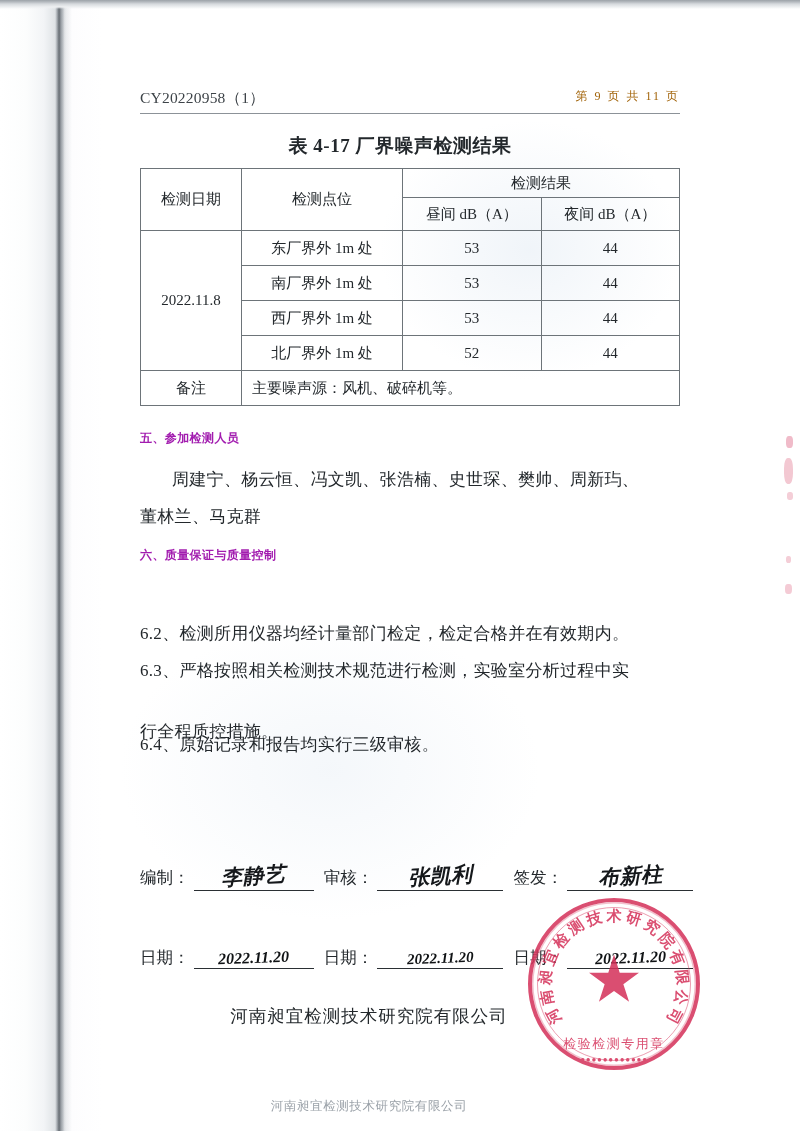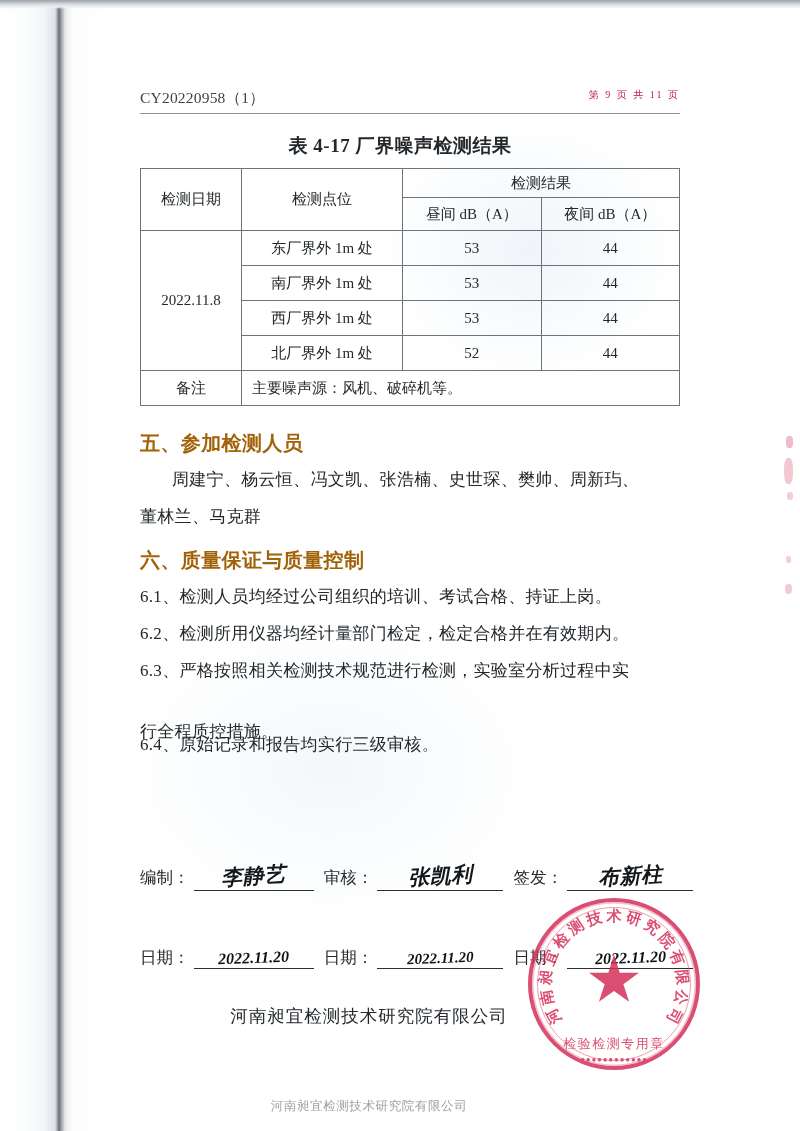--- a/index.html
+++ b/index.html
@@ -34,21 +34,21 @@
     background:linear-gradient(180deg,#9ca2a8 0px,#b6bbc0 2px,#d6dadd 4px,#eef0f2 7px,rgba(255,255,255,0) 9px);
   }
   .tint{position:absolute;border-radius:50%;pointer-events:none;}
 
   
   #content{position:absolute;left:0;top:0;width:800px;height:1131px;}
 
   
   .hdr{position:absolute;left:140px;top:88px;width:540px;height:24px;}
   .hdr-left{position:absolute;left:0;top:0;font-size:15.5px;color:#3d4348;letter-spacing:.2px;white-space:nowrap;}
-  .hdr-right{position:absolute;right:0;top:0;font-size:10px;color:#be185d;letter-spacing:2px;white-space:nowrap;}
+  .hdr-right{position:absolute;right:0;top:0;font-size:12px;color:#a16207;letter-spacing:2px;white-space:nowrap;}
   .hdr-rule{position:absolute;left:140px;top:113px;width:540px;height:0;border-top:1.3px solid #8c9298;}
 
   
   .tbl-title{
     position:absolute;left:0;top:133px;width:800px;text-align:center;
     font-size:19px;font-weight:bold;color:#23282c;letter-spacing:.5px;
   }
 
   
   #tbl{position:absolute;left:140px;top:168px;width:540px;border-collapse:collapse;table-layout:fixed;}
@@ -61,21 +61,21 @@
   .h-sub{height:32px;}
   .r-data{height:35px;}
   .r-note{height:35px;}
   .note-body{text-align:left !important;padding-left:10px !important;}
   .c-date{width:100px;}
   .c-point{width:160px;}
   .c-day{width:140px;margin-left:28px;}
   .c-night{width:140px;}
 
   
-  .sec-h{position:absolute;font-size:20px;font-weight:bold;color:#a16207;letter-spacing:.4px;white-space:nowrap;}
+  .sec-h{position:absolute;font-size:12px;font-weight:bold;color:#a21caf;letter-spacing:.4px;white-space:nowrap;}
   .para{position:absolute;font-size:17px;color:#23282c;letter-spacing:.3px;white-space:nowrap;}
 
   
   .sigrow{position:absolute;font-size:16.5px;color:#23282c;white-space:nowrap;}
   .sig-lbl{display:inline-block;vertical-align:baseline;}
   .sig-line{
     display:inline-block;vertical-align:baseline;position:relative;
     border-bottom:1.4px solid #2a2f33;text-align:center;
   }
   .hand{
@@ -195,21 +195,20 @@
         <td class="note-body" colspan="3">主要噪声源：风机、破碎机等。</td>
       </tr>
     </tbody>
   </table>
 
   <div class="sec-h" style="left:140px;top:430px;">五、参加检测人员</div>
   <div class="para" style="left:172px;top:468px;">周建宁、杨云恒、冯文凯、张浩楠、史世琛、樊帅、周新玙、</div>
   <div class="para" style="left:140px;top:505px;">董林兰、马克群</div>
 
   <div class="sec-h" style="left:140px;top:547px;">六、质量保证与质量控制</div>
-  <div class="para" style="left:140px;top:585px;">6.1、检测人员均经过公司组织的培训、考试合格、持证上岗。</div>
   <div class="para" style="left:140px;top:622px;">6.2、检测所用仪器均经计量部门检定，检定合格并在有效期内。</div>
   <div class="para" style="left:140px;top:659px;font-family:Liberation Serif, serif;">6.3、严格按照相关检测技术规范进行检测，实验室分析过程中实</div>
   <div class="para" style="left:140px;top:720px;">行全程质控措施。</div>
   <div class="para" style="left:140px;top:733px;">6.4、原始记录和报告均实行三级审核。</div>
 
   <div class="sigrow" style="left:140px;top:862px;">
     <span class="sig-lbl">编制：</span>
     <span class="sig-line" style="width:120px;">
       <span class="hand" style="font-size:21px;">李静艺</span>
     </span>

